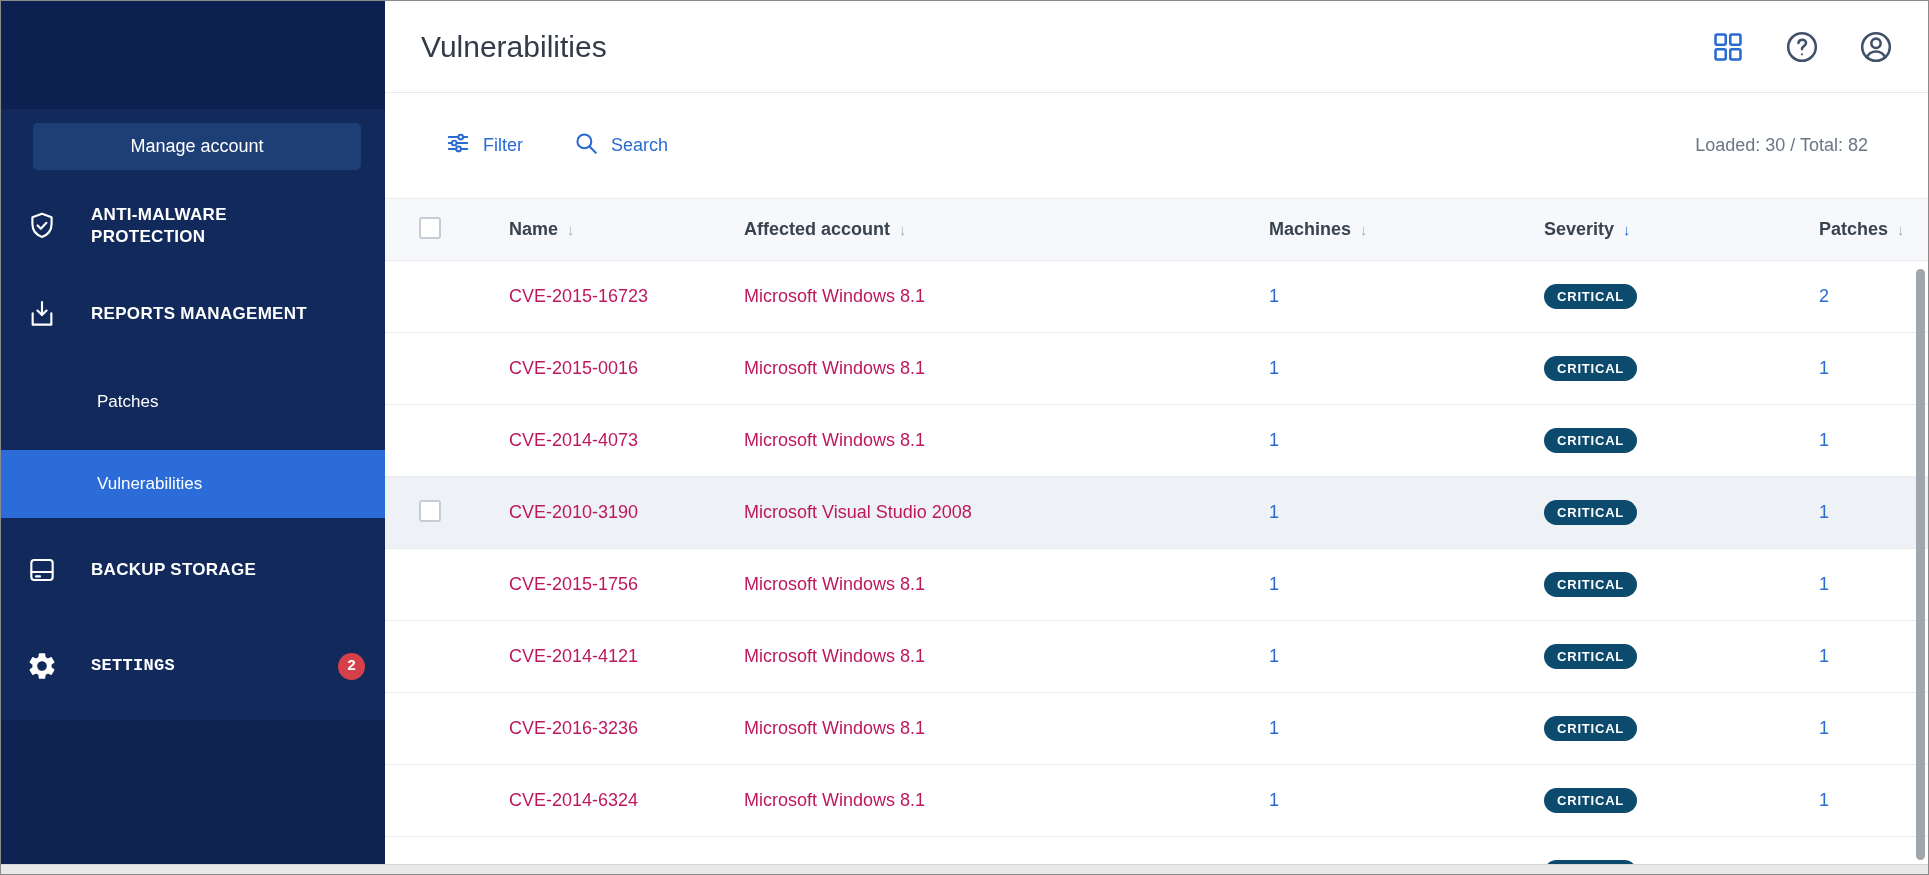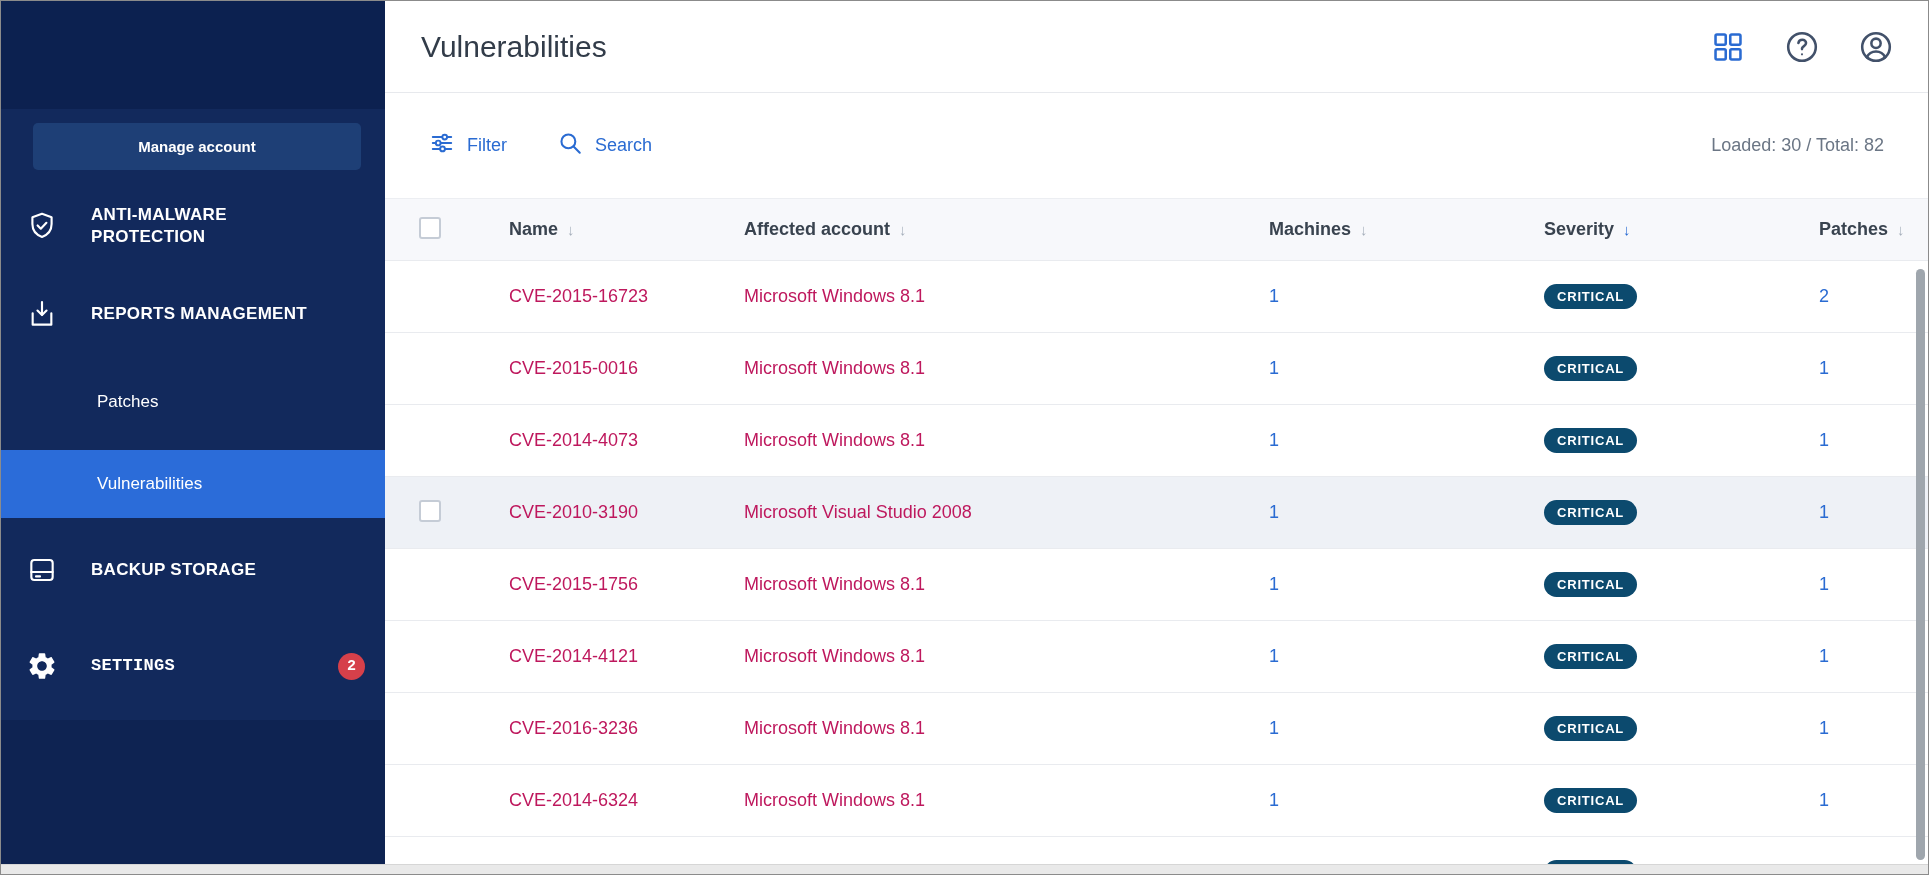--- a/index.html
+++ b/index.html
@@ -4,21 +4,21 @@
 <style>
   * { box-sizing: border-box; margin: 0; padding: 0; }
   html, body { width: 1929px; height: 875px; font-family: "Liberation Sans", sans-serif; background: #fff; }
   .frame { width: 1929px; height: 875px; border: 1px solid #8b8b8b; display: flex; flex-direction: column; overflow: hidden; background: #fff; }
   .content-row { display: flex; flex: 1; min-height: 0; }
 
   
   .sidebar { width: 384px; background: #12295c; color: #fff; display: flex; flex-direction: column; flex-shrink: 0; }
   .sidebar-top { height: 108px; background: #0c2150; flex-shrink: 0; }
   .manage-btn { display: block; margin: 14px 24px 0 32px; height: 47px; background: #1e3f76; color: #fff;
-      border: none; border-radius: 5px; font-family: "Liberation Sans", sans-serif; font-size: 15px; font-weight: 700; cursor: pointer; }
+      border: none; border-radius: 5px; font-family: "Liberation Sans", sans-serif; font-size: 18px; font-weight: 400; cursor: pointer; }
   .nav { margin-top: 12px; display: flex; flex-direction: column; }
   .nav-item { display: flex; align-items: center; padding: 0 20px 0 24px; cursor: pointer; }
   .nav-item .nav-icon { width: 34px; height: 34px; margin-right: 32px; flex-shrink: 0; display: flex; align-items: center; justify-content: center; }
   .nav-item .nav-label { font-size: 17px; font-weight: 700; letter-spacing: 0.3px; line-height: 1.32; max-width: 250px; }
   .nav-item.twoline { height: 88px; }
   .nav-item.single { height: 80px; }
   .nav-sub { height: 56px; display: flex; align-items: center; padding-left: 96px; font-size: 17px; font-weight: 400; cursor: pointer; }
   .nav-sub.first { margin-top: 16px; }
   .nav-sub.active { height: 68px; margin-top: 20px; background: #2b6cd9; }
   .nav-item.backup { margin-top: 12px; }
@@ -29,21 +29,21 @@
   .sidebar-fill { flex: 1; background: #0e2352; margin-top: 14px; }
 
   
   .main { flex: 1; min-width: 0; display: flex; flex-direction: column; position: relative; overflow: hidden; background: #fff; }
 
   .page-header { height: 92px; flex-shrink: 0; display: flex; align-items: center; padding: 0 34px 0 36px; border-bottom: 1px solid #e7e9ed; }
   .page-title { font-size: 30px; font-weight: 400; color: #323c49; }
   .header-icons { margin-left: auto; display: flex; align-items: center; gap: 38px; }
   .hicon { width: 36px; height: 36px; display: flex; align-items: center; justify-content: center; cursor: pointer; }
 
-  .toolbar { height: 105px; flex-shrink: 0; display: flex; align-items: center; padding: 0 44px; }
+  .toolbar { height: 105px; flex-shrink: 0; display: flex; align-items: center; padding: 0 60px; }
   .tool-btn { display: flex; align-items: center; gap: 12px; color: #2a6bd2; font-size: 18px; cursor: pointer; }
   .tool-btn + .tool-btn { margin-left: 50px; }
   .loaded { margin-left: auto; color: #6b7685; font-size: 18px; }
 
   .thead, .trow { display: grid; grid-template-columns: 50px 195px 485px 235px 235px 225px 1fr; align-items: center; padding: 0 42px 0 34px; gap: 40px; }
   .thead { height: 63px; flex-shrink: 0; background: #f7f8fb; border-top: 1px solid #eceef2; border-bottom: 1px solid #e9ebef; }
   .th { display: flex; align-items: center; gap: 9px; font-size: 18px; font-weight: 700; color: #39434f; cursor: pointer; }
   .sort-arrow { font-size: 15px; color: #a7b0bc; font-weight: 400; }
   .sort-arrow.active { color: #2a6bd2; font-weight: 700; }
   .trow { height: 72px; border-bottom: 1px solid #e9ebef; background: #fff; }

